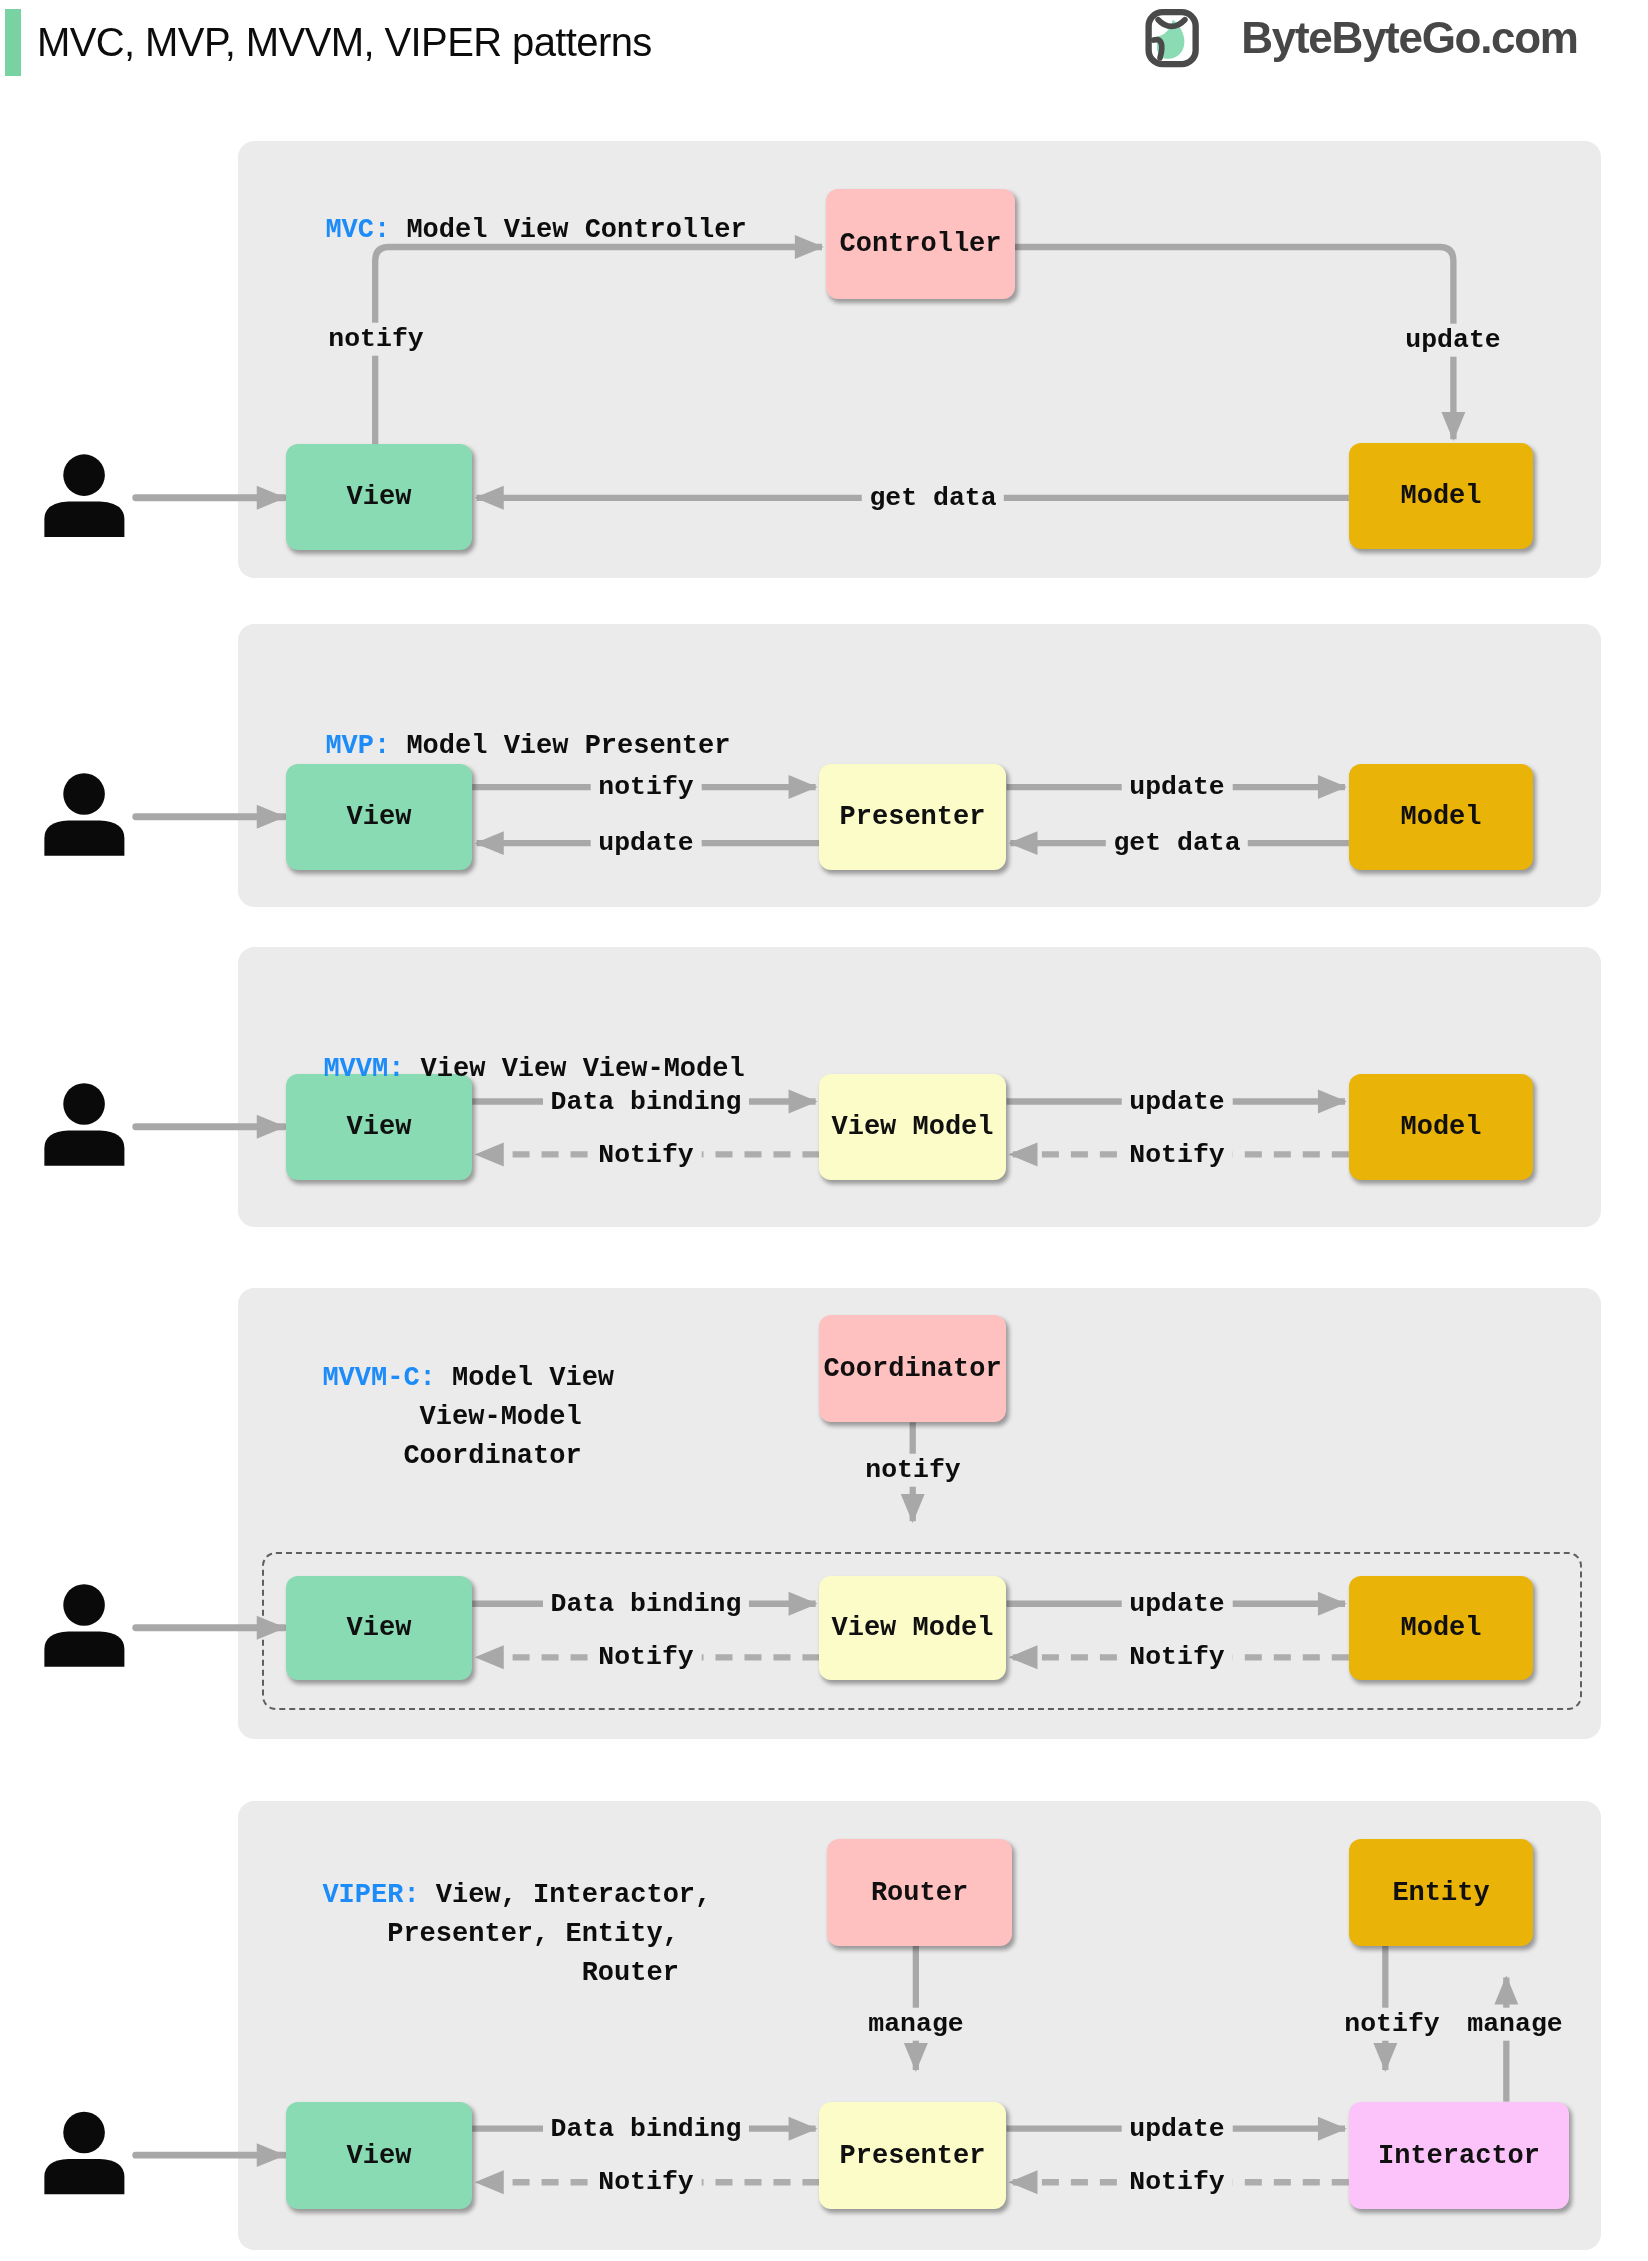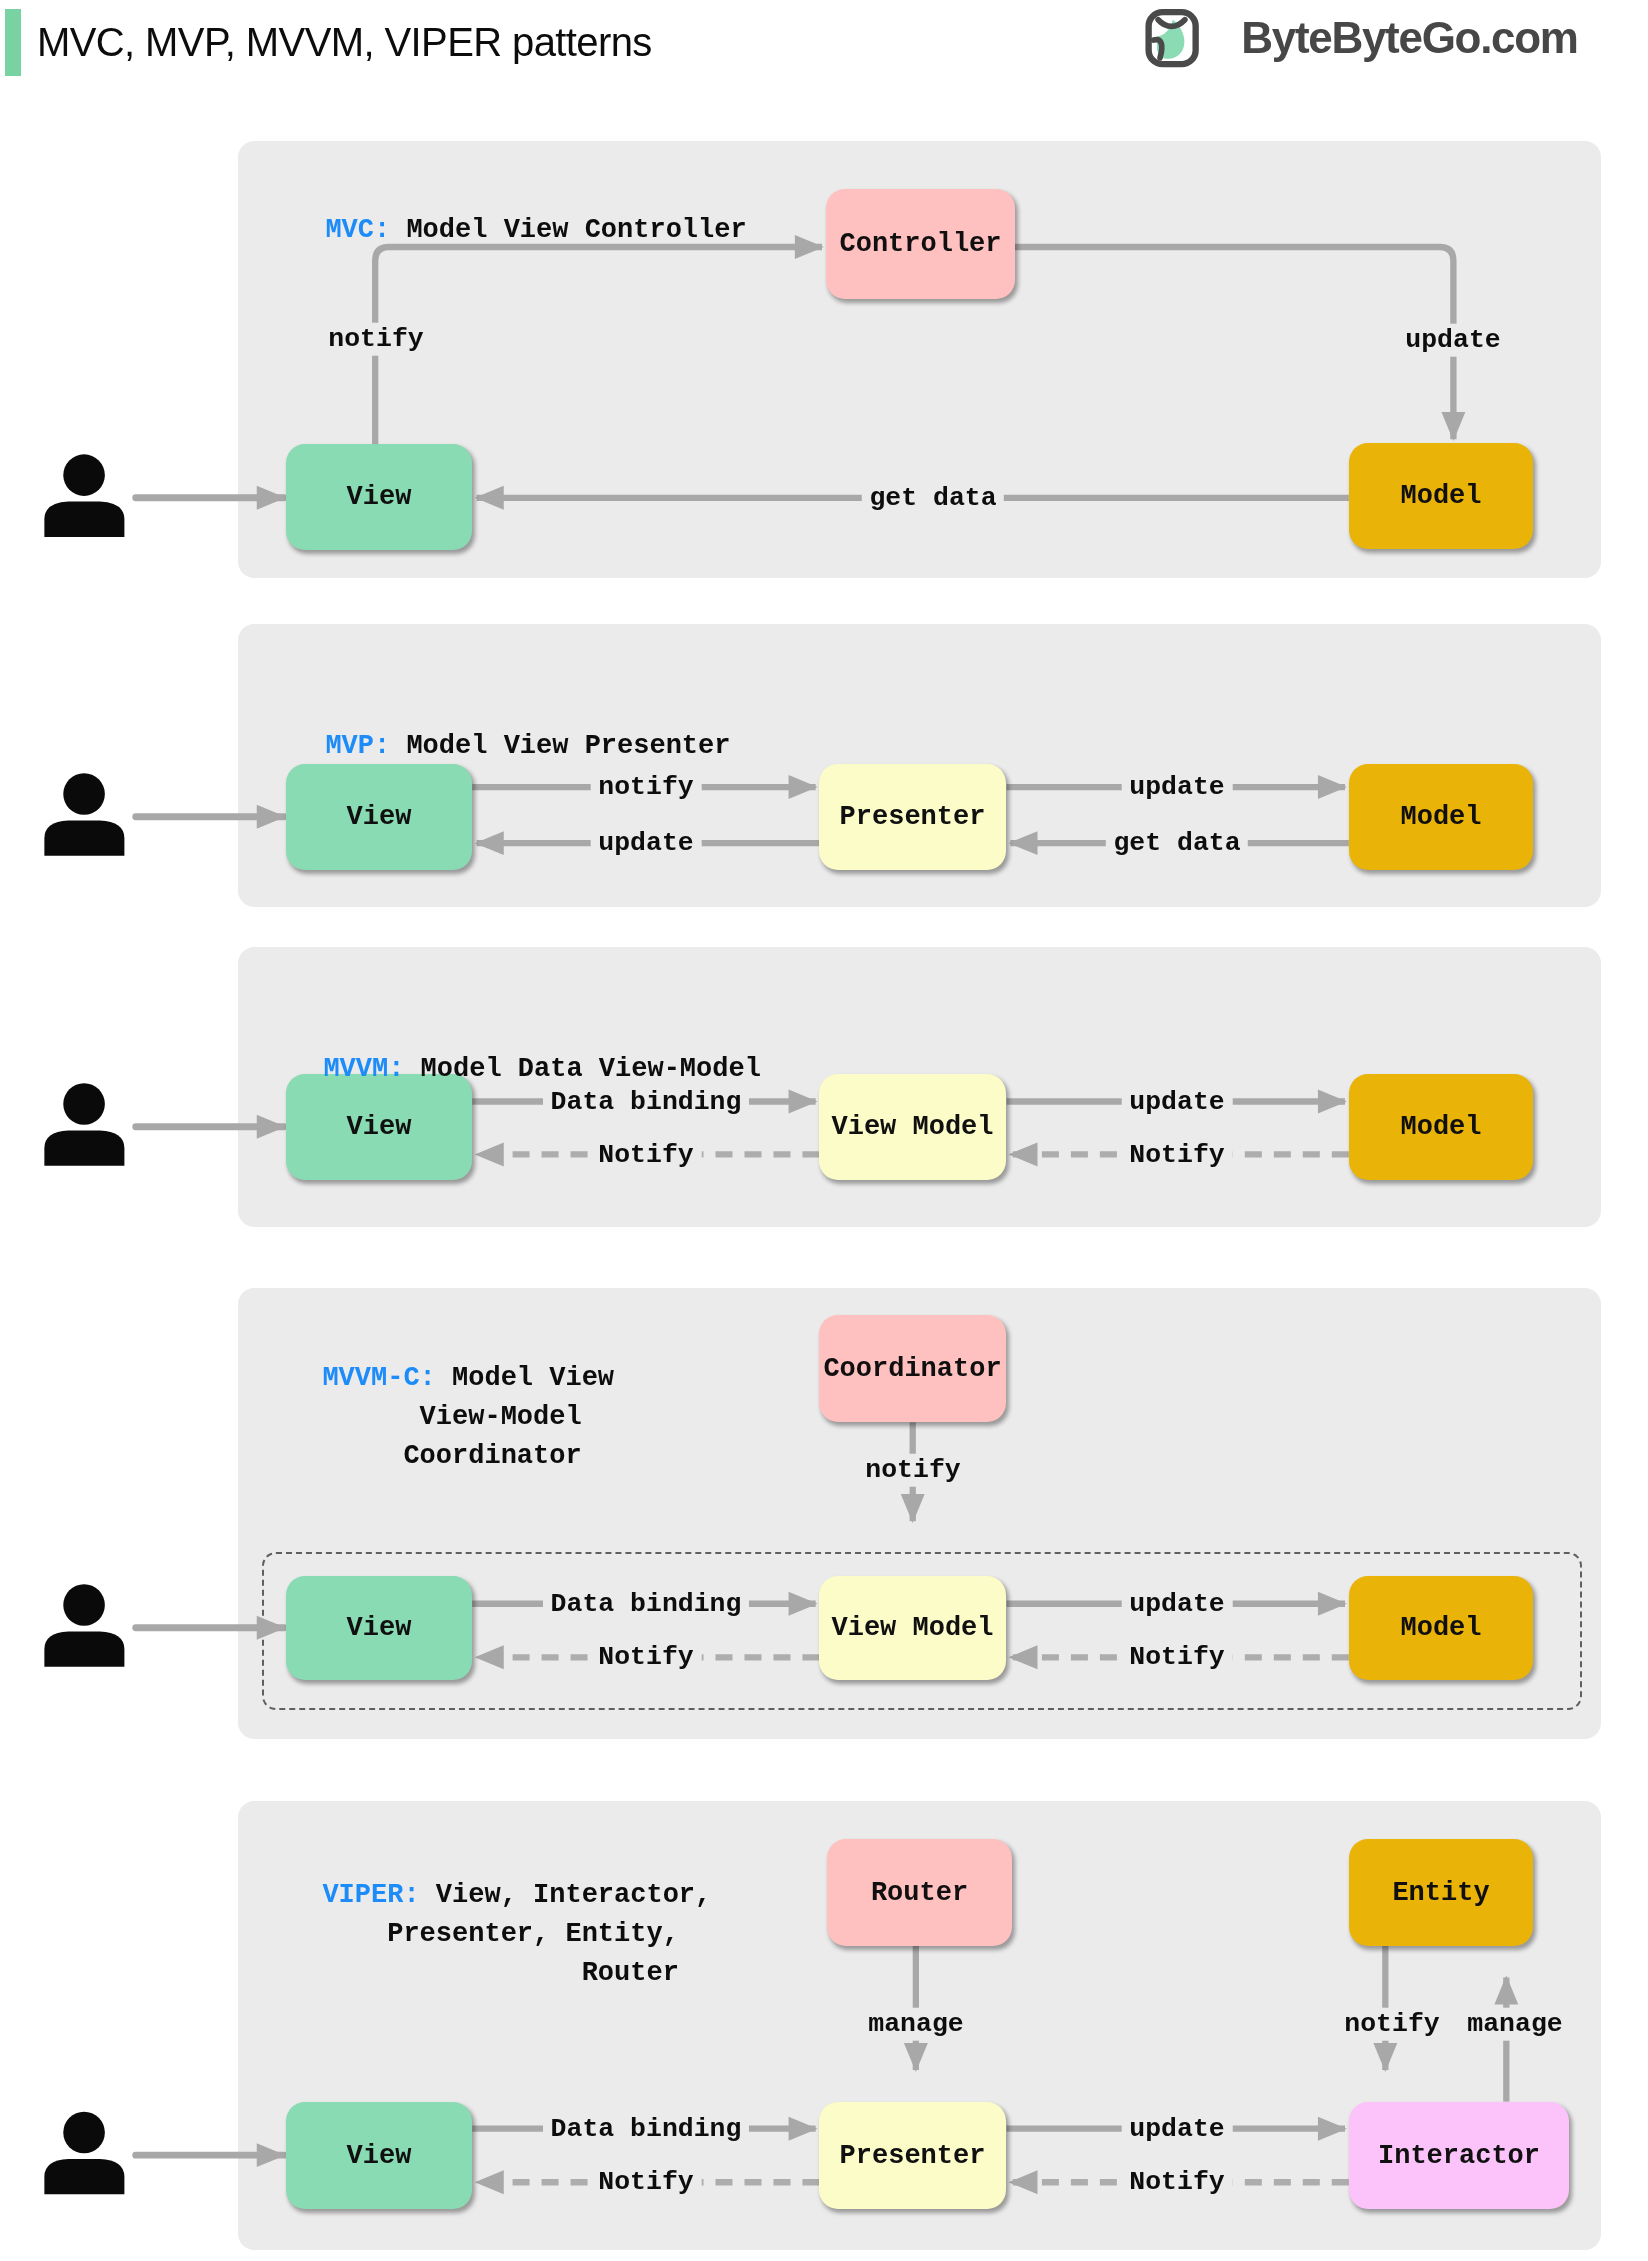--- a/index.html
+++ b/index.html
@@ -26,21 +26,21 @@
   #panel-mvvm {top:947px;height:280px;}
   #panel-mvvmc{top:1288px;height:451px;}
   #panel-viper{top:1801px;height:449px;}
   .ptitle{
     position:absolute;font-size:27px;font-weight:bold;color:#0d0d0d;
     white-space:pre;line-height:39px;z-index:4;
   }
   .ptitle .kw{color:#1d8cf8;}
   
   .box{
-    position:absolute;border-radius:19px;display:flex;align-items:center;justify-content:center;
+    position:absolute;border-radius:12px;display:flex;align-items:center;justify-content:center;
     font-size:27px;font-weight:bold;color:#101010;z-index:3;
     box-shadow:2.5px 3.8px 4.4px rgba(0,0,0,0.35);white-space:nowrap;
   }
   .c-green  {background:#89dbb3;}
   .c-pink   {background:#ffc0c0;}
   .c-yellow {background:#fcfcc9;}
   .c-purple {background:#eab308;}
   .c-magenta{background:#fbc3fa;}
   
   .alabel{
@@ -154,21 +154,21 @@
   </g>
 </svg>
 
 <div class="ptitle" style="left:293px;top:172px;">
   <span class="kw">MVC:</span><span> Model View Controller</span>
 </div>
 <div class="ptitle" style="left:293px;top:688px;">
   <span class="kw">MVP:</span><span> Model View Presenter</span>
 </div>
 <div class="ptitle" style="left:291px;top:1011px;">
-  <span class="kw">MVVM:</span><span> Model Data View-Model</span>
+  <span class="kw">MVVM:</span><span> View View View-Model</span>
 </div>
 <div class="ptitle" style="left:290px;top:1320px;">
   <span class="kw">MVVM-C:</span><span> Model View
         View-Model
        Coordinator</span>
 </div>
 <div class="ptitle" style="left:290px;top:1837px;">
   <span class="kw">VIPER:</span><span> View, Interactor,
       Presenter, Entity,
                   Router</span>

